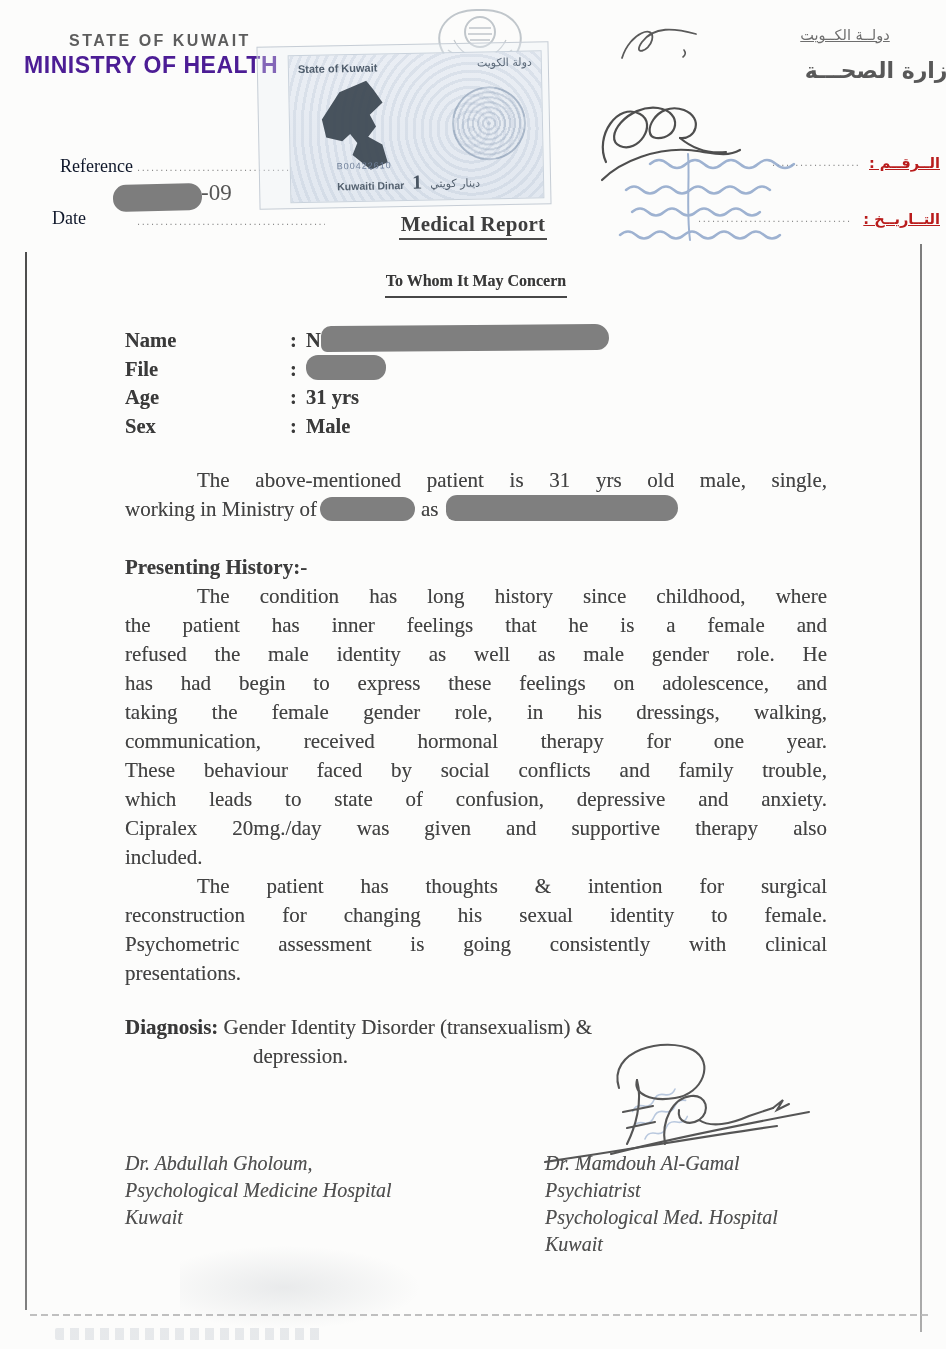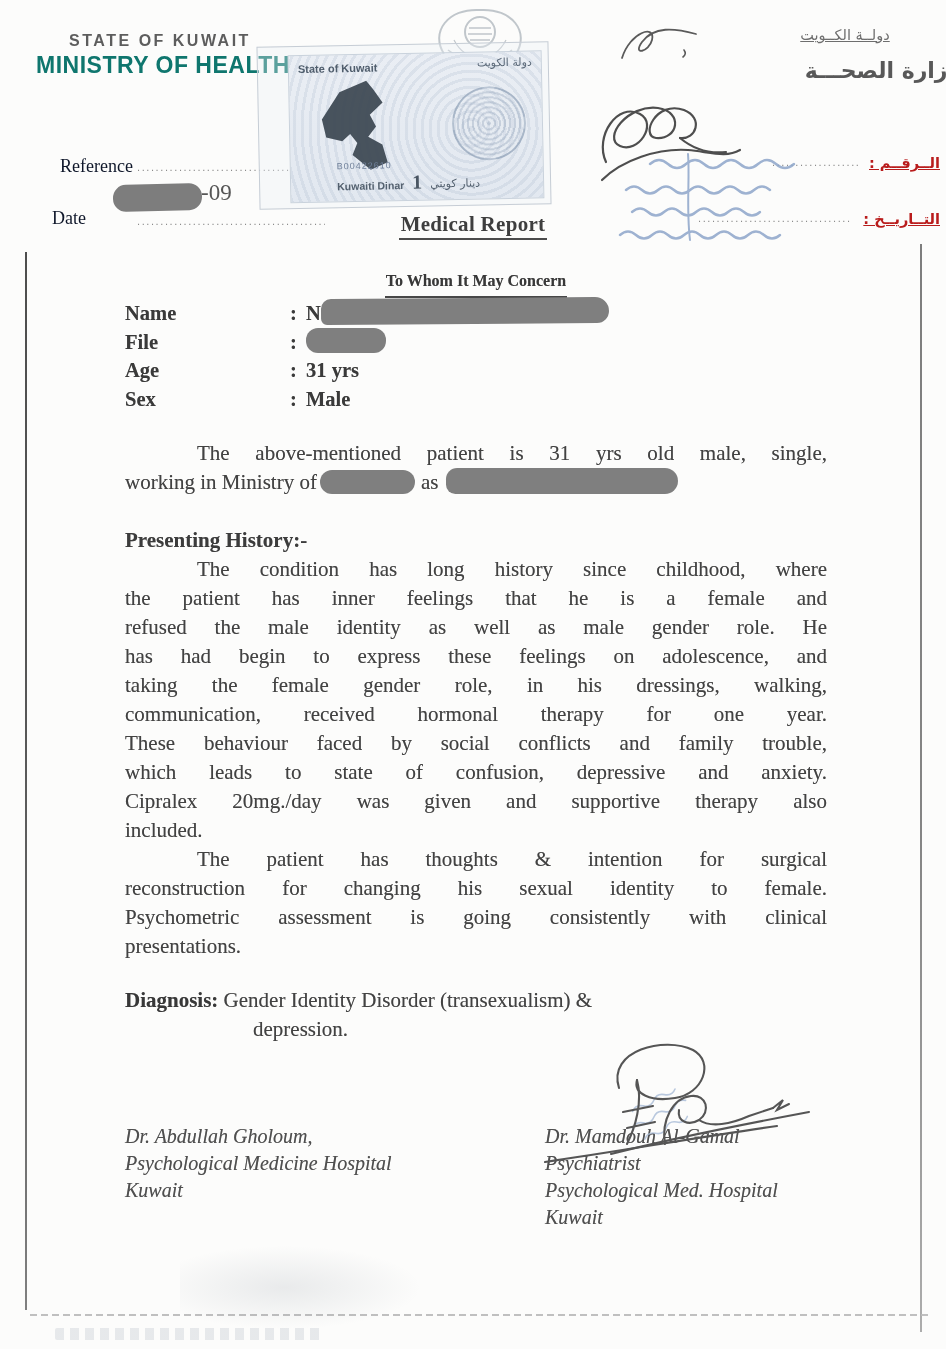--- a/index.html
+++ b/index.html
@@ -10,23 +10,23 @@
     font-family:"Liberation Serif", serif; color:#434343;
   }
   
   .abs { position:absolute; }
   .state-line {
     left:58px; top:32px; width:204px; text-align:center;
     font-family:"Liberation Sans", sans-serif; font-size:16px; letter-spacing:2.5px;
     color:#5d5d5d; font-weight:600;
   }
   .ministry-line {
-    left:36px; top:52px; width:262px; text-align:left;
+    left:16px; top:52px; width:262px; text-align:right;
     font-family:"Liberation Sans", sans-serif; font-size:23px; font-weight:bold;
-    letter-spacing:.5px; color:#0f766e;
+    letter-spacing:.5px; color:#4c1d95;
   }
   .emblem { left:424px; top:0px; width:112px; height:118px; opacity:.75; z-index:1; }
   
   .banknote-outer {
     left:258px; top:44px; width:292px; height:163px; z-index:2;
     border:1px solid #c6cdd5; background:rgba(236,240,246,.35);
     transform:rotate(-1.1deg);
   }
   .banknote {
     position:absolute; left:30px; top:8px; width:254px; height:148px;
@@ -91,21 +91,21 @@
   .content {
     position:absolute; left:125px; top:265px; width:702px;
     font-size:21px; line-height:29px; color:#424242;
     text-shadow:0 0 .5px rgba(70,70,70,.45);
   }
   .salutation-wrap { text-align:center; }
   .salutation {
     display:inline-block; font-size:16px; font-weight:bold; color:#383838;
     border-bottom:2px solid #474747; padding:0 1px 1px;
   }
-  .patient-table { font-size:20.5px; font-weight:bold; line-height:28.5px; color:#3a3a3a; }
+  .patient-table { margin-top:27px; font-size:20.5px; font-weight:bold; line-height:28.5px; color:#3a3a3a; }
   .plabel { display:inline-block; width:165px; }
   .pcolon { display:inline-block; width:16px; }
   .redact { display:inline-block; background:#7f7f7f; border-radius:8px; vertical-align:-4px; }
   .redact.name { width:288px; height:26px; border-radius:10px 14px 12px 6px; transform:rotate(-.4deg); }
   .redact.file { width:80px; height:25px; border-radius:12px; }
   .redact.ministry { width:95px; height:24px; vertical-align:-5px; margin:0 6px 0 3px; border-radius:12px; }
   .redact.job { width:232px; height:26px; vertical-align:-5px; margin-left:8px; border-radius:12px 14px 14px 10px; }
   .tline { width:702px; }
   .jline { text-align:justify; text-align-last:justify; }
   .indent { padding-left:72px; }

